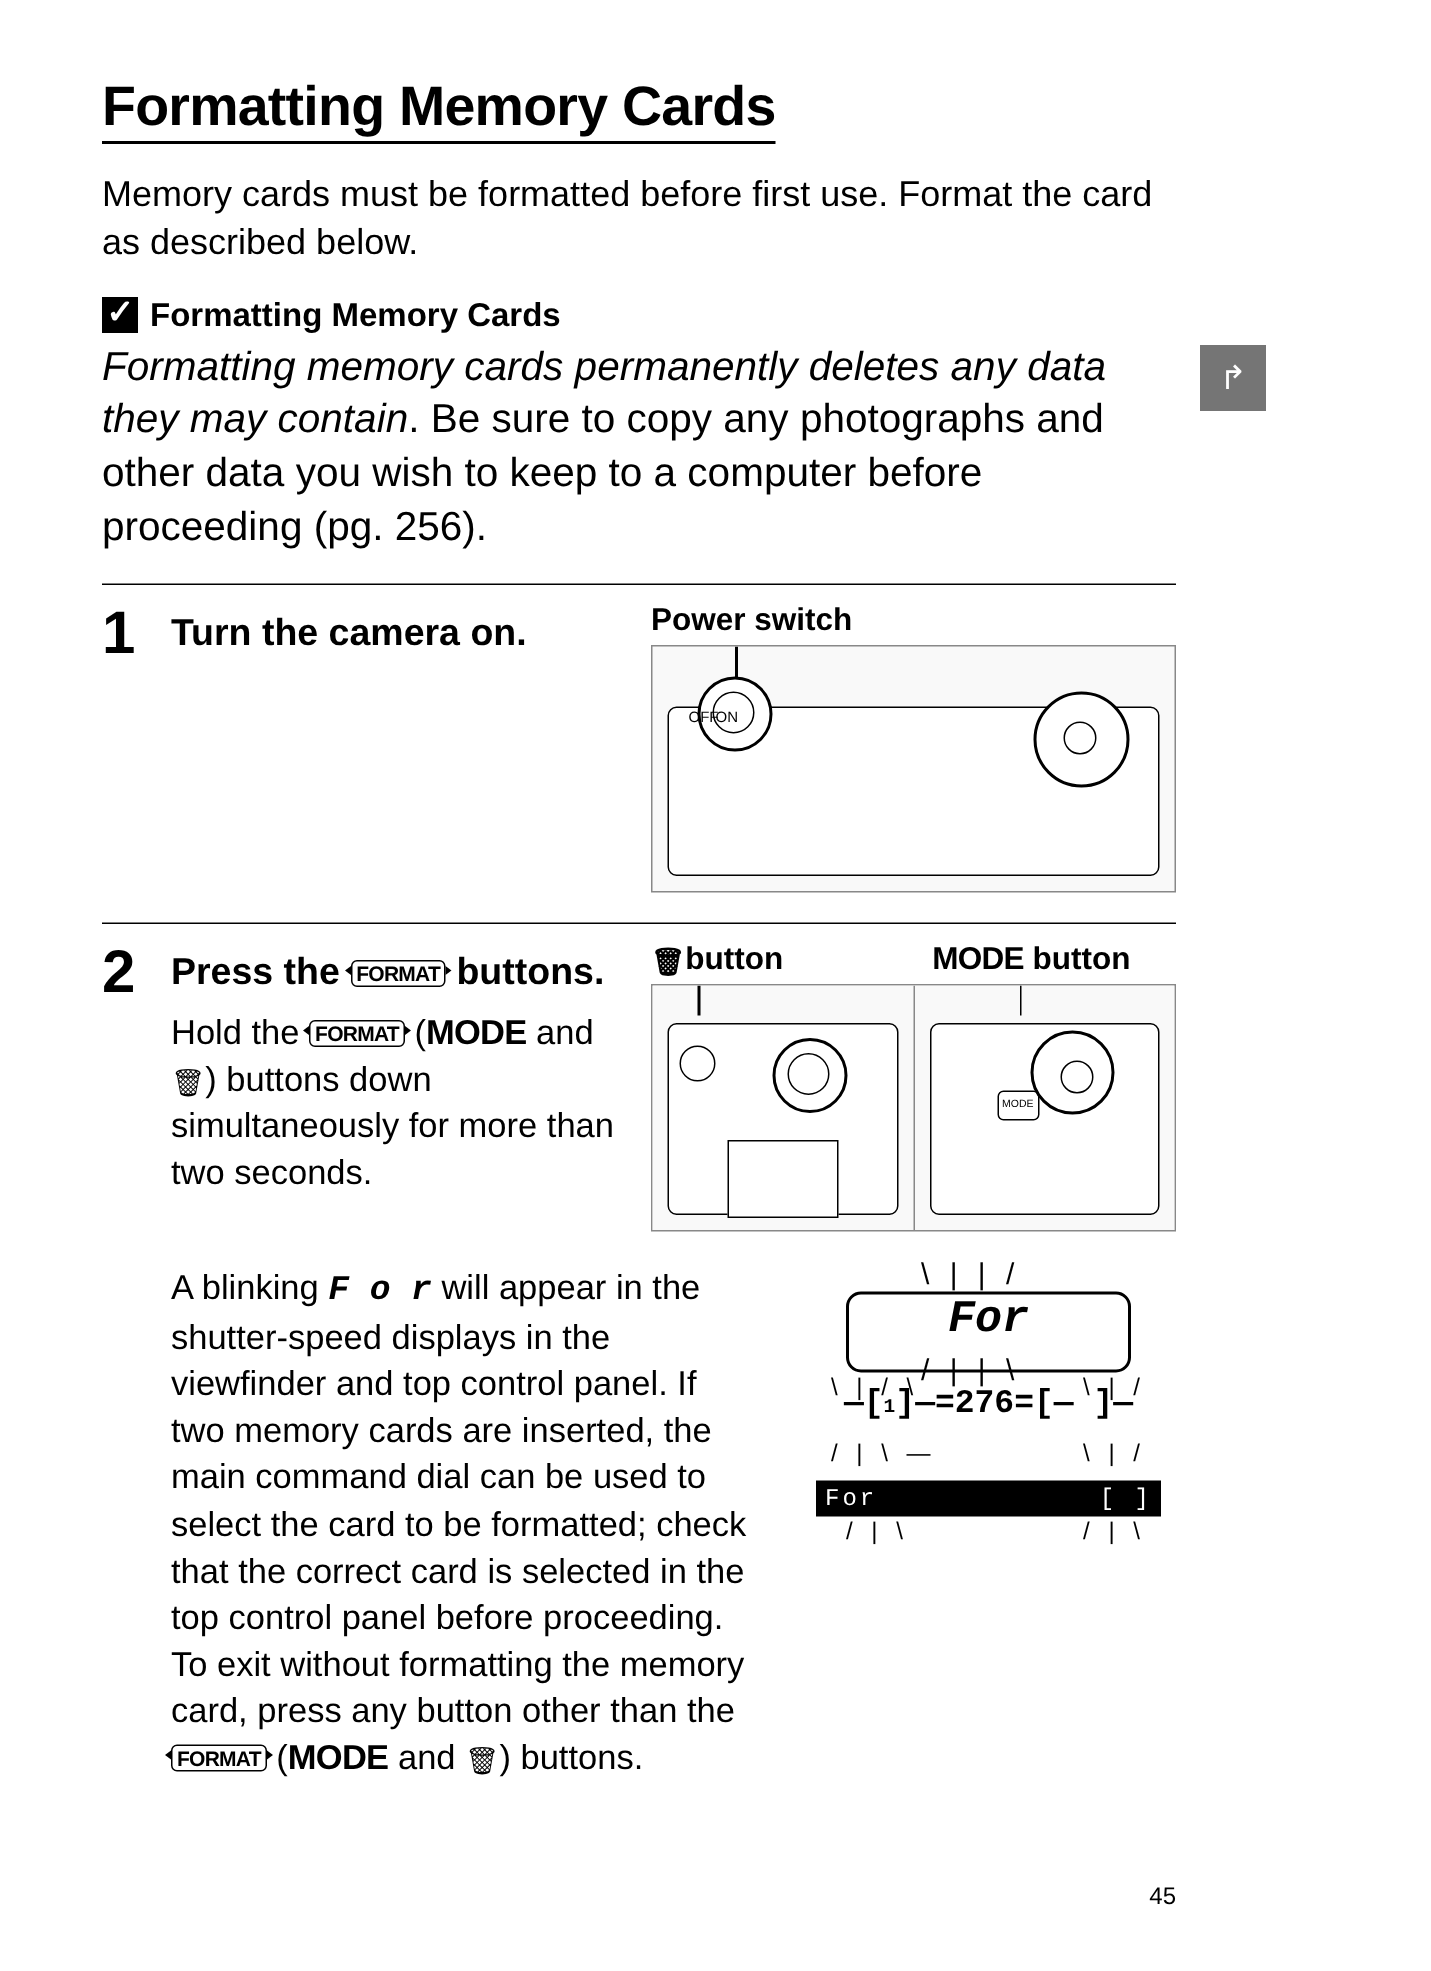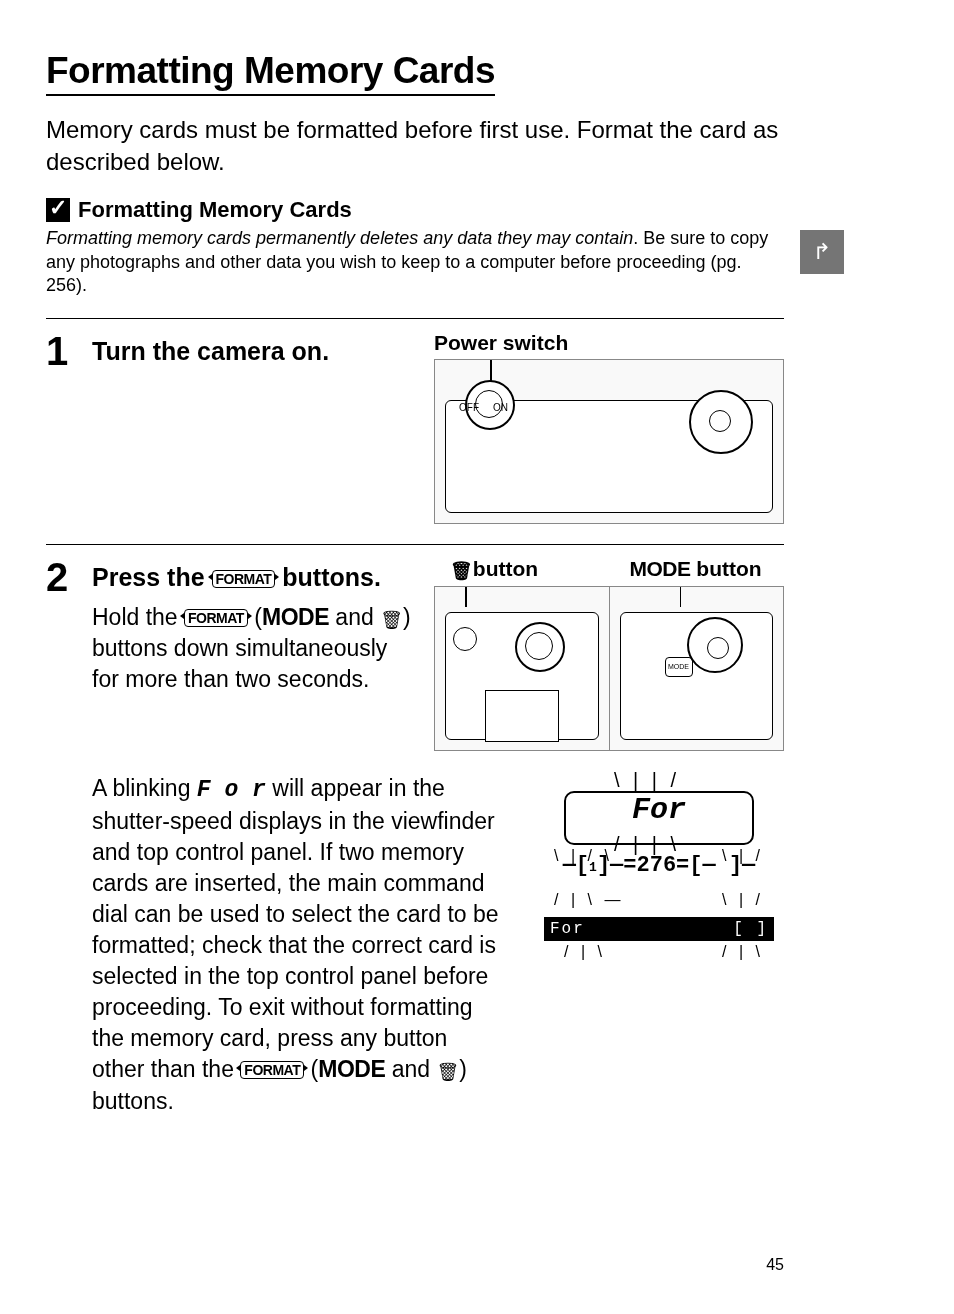--- a/index.html
+++ b/index.html
@@ -7,21 +7,21 @@
     padding: 0;
     font-family: "Helvetica Neue", Arial, sans-serif;
     background: #fff;
     color: #000;
   }
   .page {
     width: 844px;
     height: 1314px;
     position: relative;
     box-sizing: border-box;
-    padding: 50px 60px 30px 46px;
+    padding: 50px 60px 30px 68px;
   }
   h1.title {
     font-size: 37px;
     font-weight: 700;
     margin: 0 0 10px 0;
     border-bottom: 2.5px solid #000;
     display: inline-block;
     padding-bottom: 2px;
     letter-spacing: -0.5px;
   }
@@ -48,21 +48,21 @@
   .note-icon::after {
     content: "✓";
     color: #fff;
     position: absolute;
     top: -3px;
     left: 3px;
     font-size: 22px;
     font-weight: 700;
   }
   .note-body {
-    font-size: 18px;
+    font-size: 27px;
     line-height: 1.32;
     margin-top: 4px;
   }
   .note-body .italic { font-style: italic; }
   hr.rule {
     border: none;
     border-top: 1px solid #000;
     margin: 20px 0 12px 0;
   }
   .step {
@@ -103,21 +103,20 @@
     font-size: 21px;
     font-weight: 700;
     margin-bottom: 4px;
   }
   .fig-labels-row {
     display: flex;
     font-size: 21px;
     font-weight: 700;
     margin-bottom: 4px;
     gap: 25px;
-    margin-left: 16px;
   }
   .fig-labels-row > div { flex: 1 1 0; text-align: left; }
   .diagram {
     width: 100%;
     height: 165px;
     border: 1px solid #888;
     background: #f9f9f9;
     position: relative;
     box-sizing: border-box;
     overflow: hidden;
@@ -317,21 +316,21 @@
           <div class="step-head">Turn the camera on.</div>
         </div>
         <div class="fig-col">
           <div class="fig-label">Power switch</div>
           <div class="diagram">
             <div class="pointer-line" style="left:55px; top:0; height:22px;"></div>
             <div class="cam-body"></div>
             <div class="cam-dial"></div>
             <div class="cam-dial2"></div>
             <span class="tick" style="top:42px; left:24px;text-align:center;">OFF</span>
-            <span class="tick" style="top:42px; left:58px;">ON</span>
+            <span class="tick" style="top:42px; left:42px;">ON</span>
           </div>
         </div>
       </div>
     </div>
   </div>
 
   <hr class="rule">
 
   
   <div class="step">

